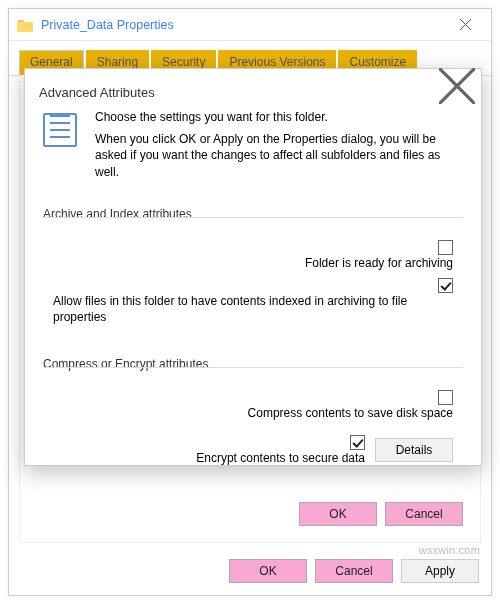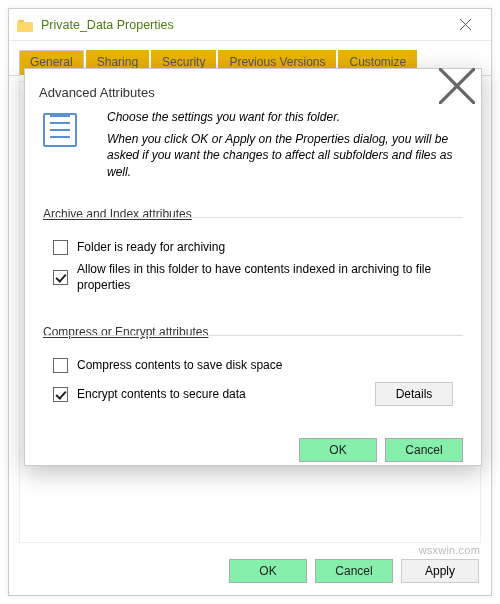--- a/index.html
+++ b/index.html
@@ -44,21 +44,21 @@
   }
   .folder-icon::after {
     content: "";
     position: absolute;
     left: 0; top: 5px;
     width: 16px; height: 10px;
     background: #ffd86b;
     border-radius: 1px;
   }
   .titlebar .title {
-    color: #4d7c0f;
+    color: #3b82f6;
     font-size: 12.5px;
     flex: 1;
   }
   .titlebar .close {
     width: 40px; height: 28px;
     display: flex; align-items: center; justify-content: center;
     color: #555;
   }
   .titlebar .close svg { width: 11px; height: 11px; }
   .tabs {
@@ -130,42 +130,42 @@
   }
   .intro-icon::before,
   .intro-icon::after {
     content: "";
     position: absolute;
     left: 5px; right: 5px;
     height: 2px;
     background: #5a8fd6;
   }
   .intro-icon::before { top: 7px; box-shadow: 0 7px 0 #5a8fd6, 0 14px 0 #5a8fd6; }
-  .intro-text p { margin: 0 0 6px 16px; line-height: 1.35; font-style: italic; }
+  .intro-text p { margin: 0 0 6px 4px; line-height: 1.35; }
   .group-label {
     color: #333;
     margin: 21px 0 2px 0;
-    text-decoration: underline;
   }
   .group-frame {
     position: relative;
     padding: 10px 10px 12px 10px;
   }
   .group-frame::before {
     content: "";
     position: absolute;
     left: 0; right: 0; top: -6px;
     height: 1px;
     background: #ddd;
   }
   .chk-row {
     display: flex;
-    align-items: center;
-    gap: 9px;
+    align-items: flex-end;
+    gap: 0;
     margin: 6px 0;
+    flex-direction: column;
   }
   .chk {
     width: 15px; height: 15px;
     border: 1px solid #666;
     background: #fff;
     flex: 0 0 auto;
     position: relative;
     margin-top: 1px;
   }
   .chk.checked::after {
@@ -181,21 +181,21 @@
   .compress-row {
     display: flex;
     align-items: center;
     gap: 10px;
   }
   .compress-row .left { flex: 1; }
   .btn {
     min-width: 78px;
     height: 24px;
     border: 1px solid #aaa;
-    background: #86efac;
+    background: #f9a8d4;
     font-family: inherit;
     font-size: 12px;
     color: #222;
     padding: 0 14px;
     cursor: default;
   }
   .btn:disabled, .btn.disabled {
     color: #000000;
     border-color: #ccc;
     background: #f1f1f1;

